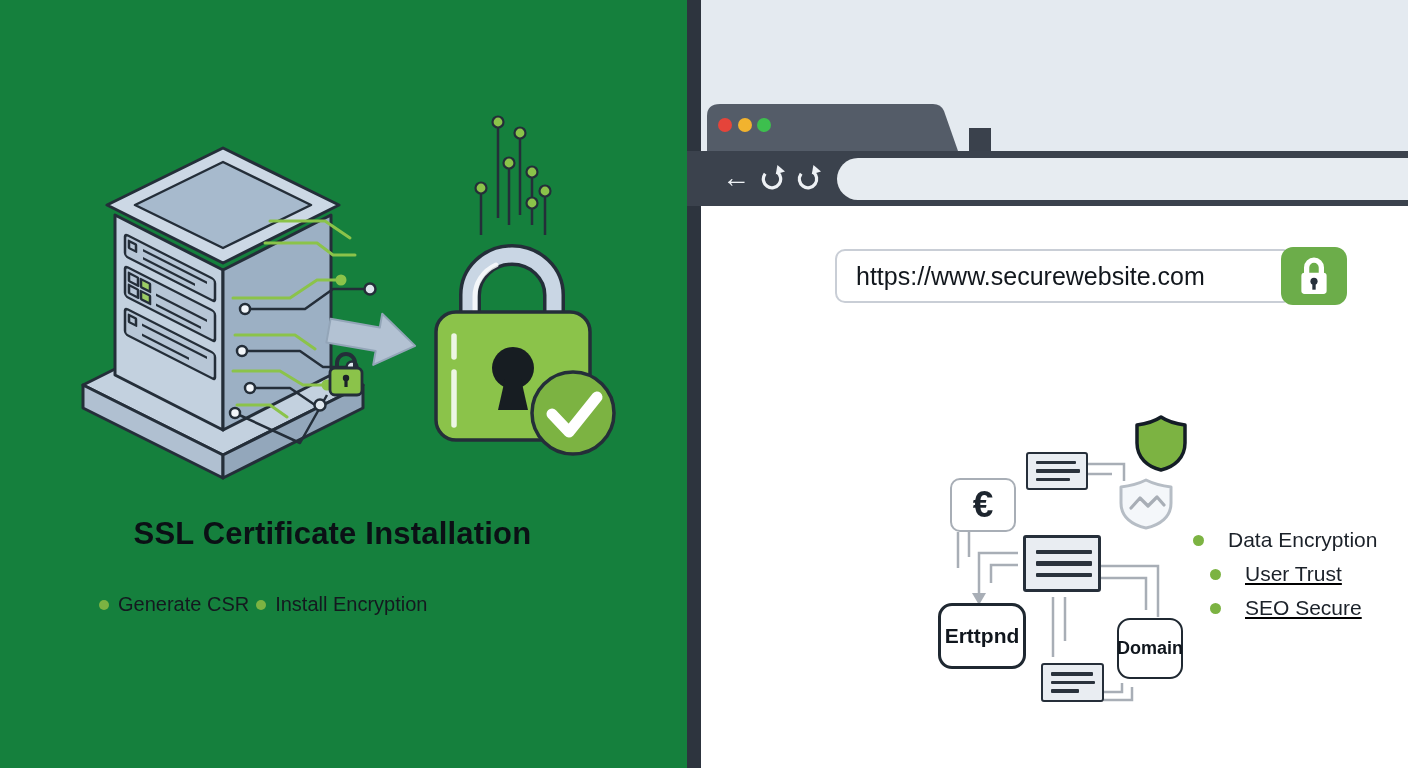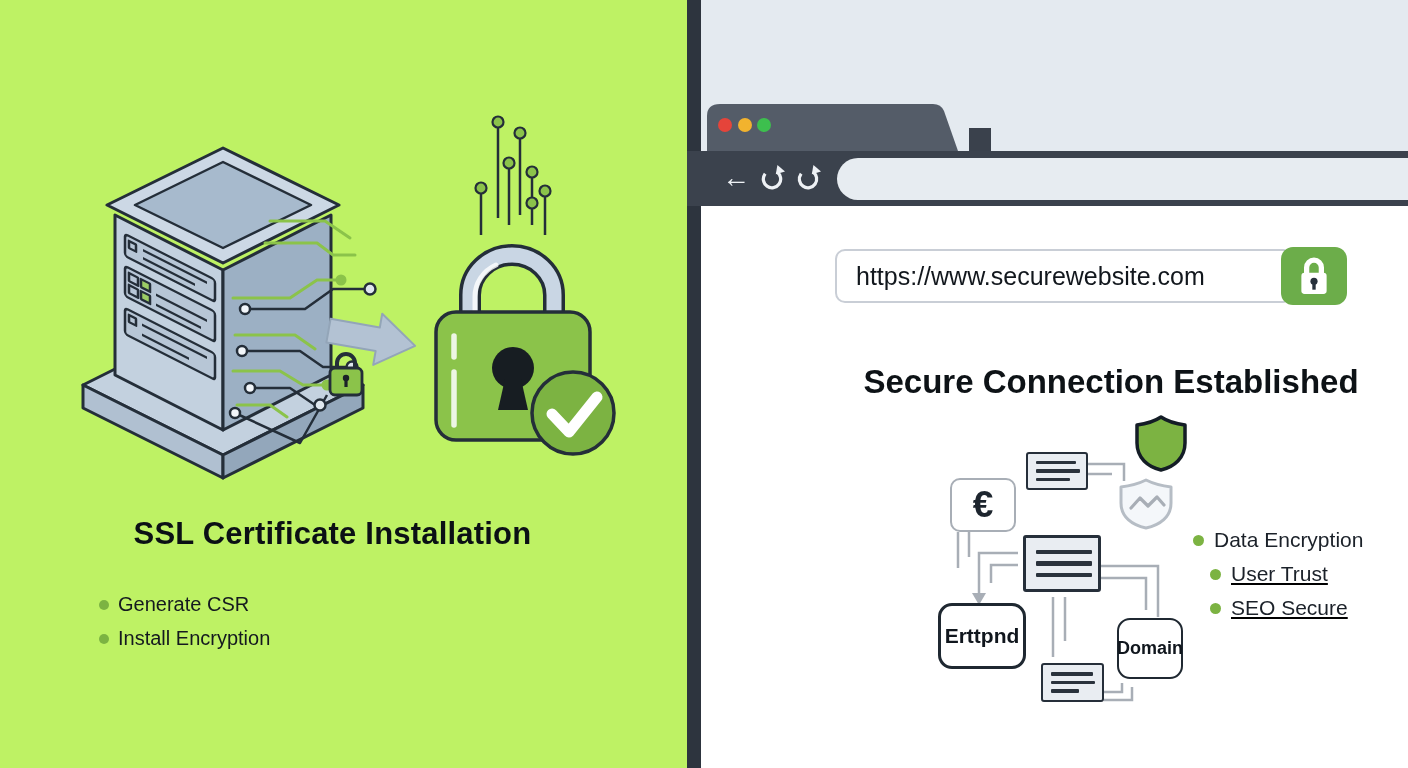--- a/index.html
+++ b/index.html
@@ -1,23 +1,23 @@
 <!DOCTYPE html>
 <html><head>
 <meta charset="utf-8">
 <style>
   html,body{margin:0;padding:0;background:#fff;}
   #stage{position:relative;width:1408px;height:768px;overflow:hidden;background:#ffffff;
          font-family:"Liberation Sans", sans-serif;}
   
-  .left-panel{position:absolute;left:0;top:0;width:687px;height:768px;background:#bef264;}
+  .left-panel{position:absolute;left:0;top:0;width:687px;height:768px;background:#15803d;}
   .illustration{position:absolute;left:55px;top:85px;width:600px;height:400px;}
   .left-title{position:absolute;left:60px;top:516px;width:545px;text-align:center;
               font-size:31px;font-weight:bold;color:#0b1015;letter-spacing:.2px;}
-  .steps{position:absolute;left:99px;top:591px;display:flex;flex-direction:column;gap:7px;}
+  .steps{position:absolute;left:99px;top:591px;display:flex;gap:7px;}
   .step-row{display:flex;align-items:center;gap:9px;height:27px;}
   .dot{width:10px;height:10px;border-radius:50%;background:#7cb342;flex:0 0 auto;}
   .step-label{font-size:20px;color:#14191f;}
   
   .right-panel{position:absolute;left:687px;top:0;width:721px;height:768px;background:#ffffff;overflow:hidden;}
   .frame-edge{position:absolute;left:0;top:0;width:14px;height:768px;background:#2d343e;}
   .browser-top{position:absolute;left:14px;top:0;width:707px;height:151px;background:#e4eaf0;}
   .tab-svg{position:absolute;left:20px;top:103px;width:290px;height:48px;}
   .toolbar{position:absolute;left:0;top:151px;width:721px;height:55px;background:#3b424d;}
   .tb-btn{position:absolute;top:12px;width:30px;height:30px;display:flex;align-items:center;justify-content:center;}
@@ -48,21 +48,21 @@
             font-size:37px;font-weight:bold;color:#1d252e;}
   .label-box{position:absolute;background:#ffffff;border:3px solid #1f2831;border-radius:13px;
              box-sizing:border-box;display:flex;align-items:center;justify-content:center;
              font-weight:bold;color:#10161d;}
   .box-left{left:27px;top:198px;width:88px;height:66px;font-size:21px;border-radius:14px;}
   .box-right{left:206px;top:213px;width:66px;height:61px;font-size:18px;border-width:2.5px;}
   .shield-green{position:absolute;left:222px;top:8px;width:56px;height:60px;}
   .shield-gray{position:absolute;left:205px;top:72px;width:60px;height:54px;}
   
   .benefits{position:absolute;left:492px;top:320px;display:flex;flex-direction:column;gap:6px;}
-  .benefit-row{display:flex;align-items:center;gap:10px;height:28px;}
+  .benefit-row{display:flex;align-items:center;gap:24px;height:28px;}
   .benefit-row.indent{margin-left:17px;text-decoration:underline;}
   .benefit-dot{width:11px;height:11px;border-radius:50%;background:#7cb342;flex:0 0 auto;}
   .benefit-label{font-size:21px;color:#1b2129;}
 </style>
 </head>
 <body>
 
 <div id="stage">
 
   <div class="left-panel">
@@ -222,21 +222,20 @@
         <div class="lock-button">
           <svg width="34" height="40" viewBox="0 0 32 38">
             <path d="M9,17 V11 A7,7 0 0 1 23,11 V17" fill="none" stroke="#ffffff" stroke-width="5"></path>
             <rect x="4" y="16" width="24" height="20" rx="3" fill="#ffffff"></rect>
             <circle cx="16" cy="24" r="3.4" fill="#27313c"></circle>
             <rect x="14.4" y="25" width="3.2" height="7" fill="#27313c"></rect>
           </svg>
         </div>
       </div>
 
-      <div class="secure-heading">Secure Connection Established</div>
 
       <div class="flow">
         <svg class="flow-svg" viewBox="0 0 300 310" fill="none" stroke="#a8aeb6" stroke-width="2.5">
           <path d="M177,59 H213 V76"></path>
           <path d="M177,69 H201"></path>
           <path d="M58,127 V152"></path>
           <path d="M47,127 V163"></path>
           <path d="M107,148 H68 V188"></path>
           <path d="M107,160 H80 V178"></path>
           <path d="M142,192 V252"></path>

